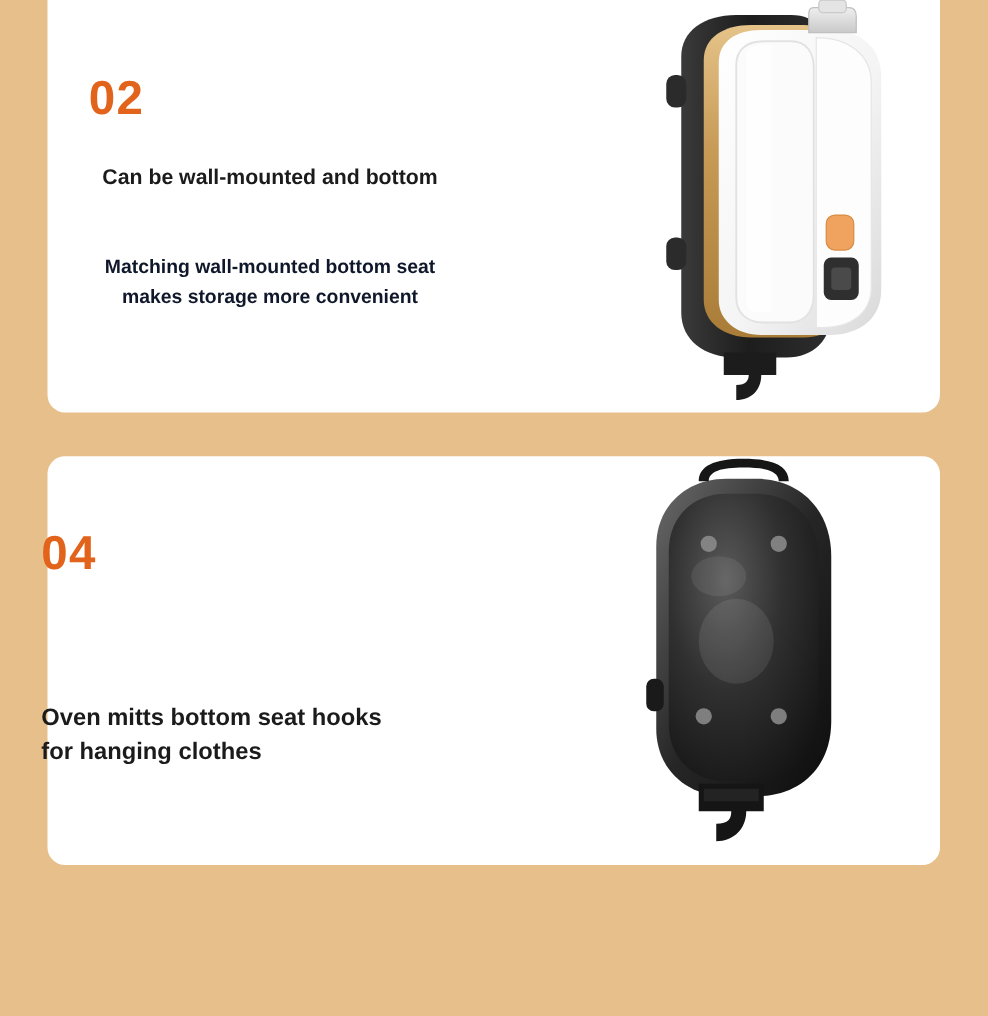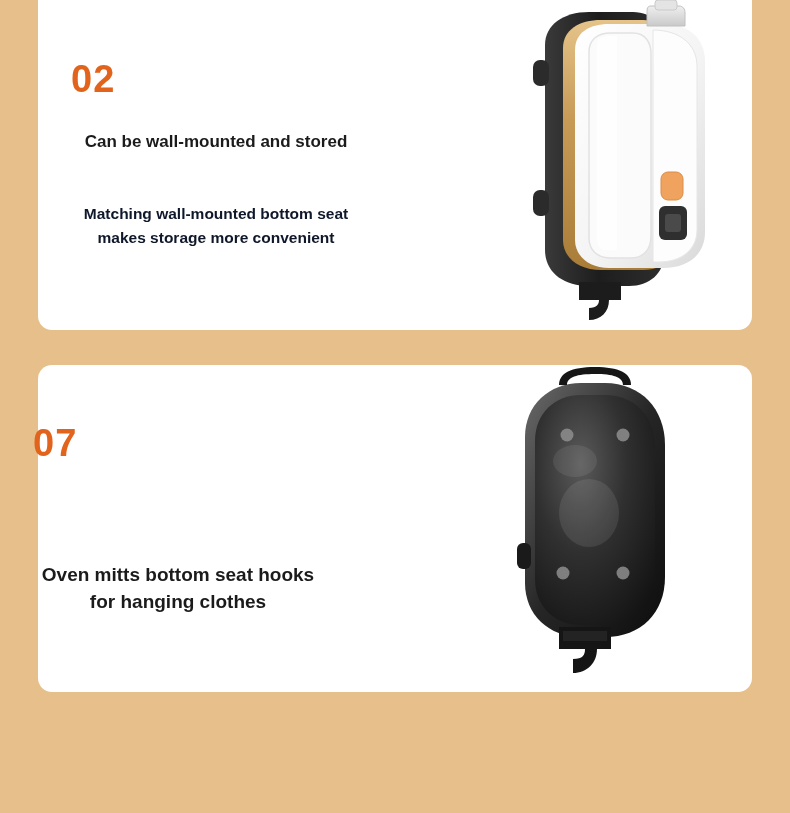--- a/index.html
+++ b/index.html
@@ -86,21 +86,20 @@
     left: 30px;
     top: 506px;
     width: 300px;
     font-size: 17px;
   }
   #sub-03 {
     position: absolute;
     left: 33px;
     top: 562px;
     width: 290px;
-    text-align: center;
     font-size: 19px;
     font-weight: 700;
     color: #1b1b1b;
     line-height: 1.4;
   }
 
   .img-wrap {
     position: absolute;
     overflow: hidden;
   }
@@ -119,21 +118,21 @@
   .prod-svg { display: block; }
 </style>
 </head>
 <body>
 
 <div class="page">
 
   <div class="card" id="card-02">
     <div class="text-col">
       <div class="num" id="num-02">02</div>
-      <div class="headline" id="headline-02">Can be wall-mounted and stored</div>
+      <div class="headline" id="headline-02">Can be wall-mounted and bottom</div>
       <div id="sub-02">Matching wall-mounted bottom seat makes storage more convenient</div>
     </div>
     <div class="img-wrap" id="img-02">
       <svg class="prod-svg" width="290" height="330" viewBox="0 0 290 330" xmlns="http://www.w3.org/2000/svg">
         <defs>
           <linearGradient id="whiteBody" x1="0" y1="0" x2="1" y2="1">
             <stop offset="0%" stop-color="#ffffff"></stop>
             <stop offset="55%" stop-color="#f4f4f4"></stop>
             <stop offset="100%" stop-color="#d9d9d9"></stop>
           </linearGradient>
@@ -181,21 +180,21 @@
         <path d="M104 44 C104 38 110 36 118 36 L124 36 L124 250 L112 250 C106 250 104 244 104 238 Z" fill="#ffffff" opacity="0.75"></path>
       </svg>
     </div>
   </div>
 
   <div class="card" id="card-03">
   </div>
 
   <div class="text-col" style="position:absolute;left:38px;top:365px;width:355px;height:327px;"></div>
 
-  <div class="num" id="num-03">07</div>
+  <div class="num" id="num-03">04</div>
   <div id="sub-03">Oven mitts bottom seat hooks for hanging clothes</div>
 
   <div class="img-wrap" id="img-03">
     <svg class="prod-svg" width="290" height="327" viewBox="0 0 290 327" xmlns="http://www.w3.org/2000/svg">
       <defs>
         <radialGradient id="plateGrad" cx="0.38" cy="0.3" r="0.85">
           <stop offset="0%" stop-color="#5a5a5a"></stop>
           <stop offset="45%" stop-color="#303030"></stop>
           <stop offset="100%" stop-color="#111111"></stop>
         </radialGradient>

